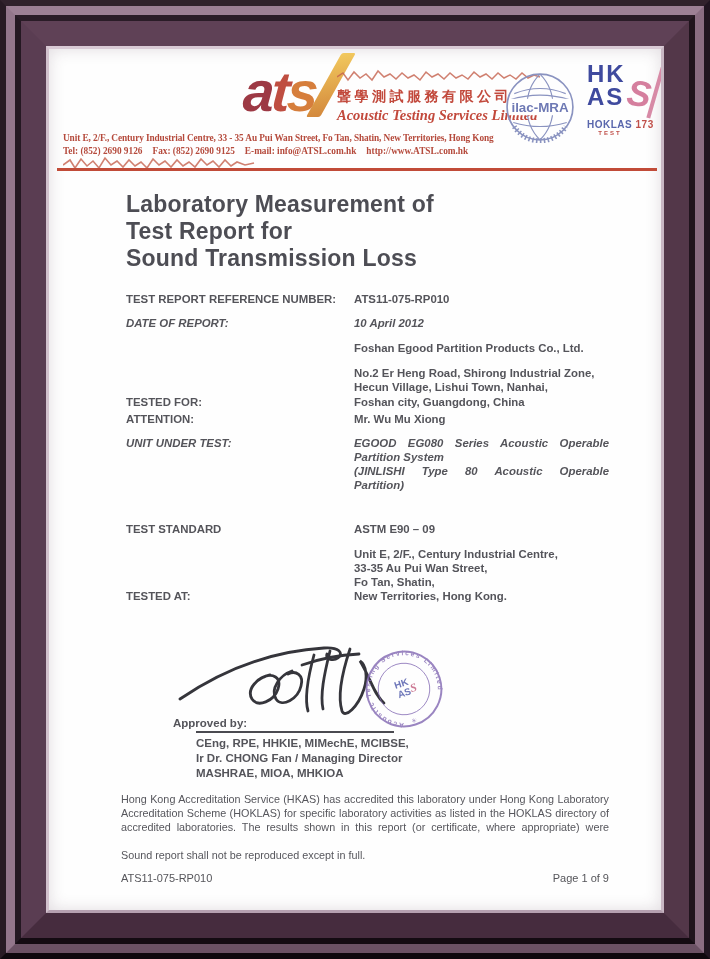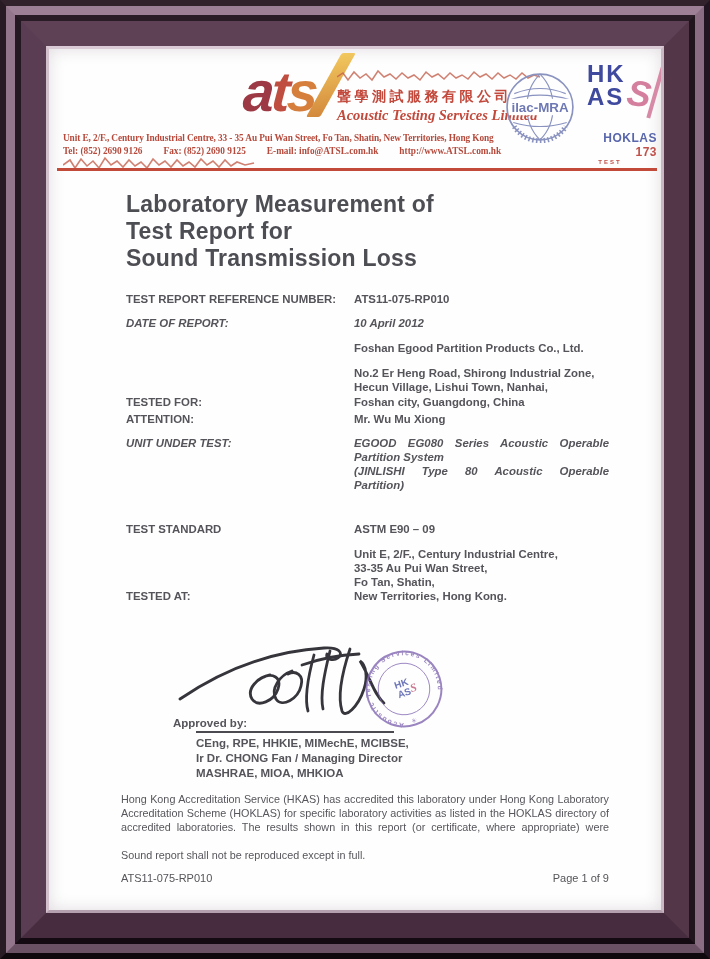--- a/index.html
+++ b/index.html
@@ -21,31 +21,31 @@
   .brand span { font-style:italic; font-weight:900; font-size:56px; line-height:.82; letter-spacing:-3px; }
   .b-a { color:#9d3944; } .b-t { color:#bf4e41; } .b-s { color:#d67e3c; }
   .b-slash { width:14px; height:64px; margin-left:8px; margin-bottom:-2px; border-radius:2px;
              background:linear-gradient(170deg,#f2c95e,#d3883c); transform:skewX(-26deg); }
   .hdr-right { position:absolute; left:288px; top:20px; width:212px; }
   .cn { margin-top:1px; font-size:14px; font-weight:bold; color:#c2493c; letter-spacing:3.5px; white-space:nowrap; }
   .en-script { font-family:"Liberation Serif", serif; font-style:italic; font-weight:bold;
                font-size:14.5px; color:#c2493c; white-space:nowrap; margin-top:1px; }
   .addr { position:absolute; left:14px; top:84px; width:452px; font-family:"Liberation Serif", serif;
           font-weight:600; font-size:9.3px; color:#b54a3c; white-space:nowrap; letter-spacing:-0.1px; }
-  .contacts { position:absolute; left:14px; top:97px; width:460px; display:flex; gap:21px;
+  .contacts { position:absolute; left:14px; top:97px; width:460px; display:flex; gap:10px;
           font-family:"Liberation Serif", serif; font-weight:600; font-size:9.3px; color:#b54a3c; white-space:nowrap;align-items:flex-end; }
   .rule { position:absolute; left:8px; top:119px; width:600px; height:2.5px; background:#c14b38; }
   .ilac { position:absolute; left:455px; top:22px; }
   .hkas { position:absolute; left:538px; top:14px; width:70px; }
   .hkas-letters { position:relative; height:52px; }
   .hkas-letters .row { font-weight:900; font-size:24px; line-height:.95; color:#3f4a9e; letter-spacing:2px; }
   .hkas-s { position:absolute; right:6px; top:10px; font-style:italic; font-weight:900; font-size:36px;
             color:#d57f9e; transform:rotate(8deg); }
   .hkas-bar { position:absolute; right:0; top:0; width:3.5px; height:56px; background:#d78aa6; transform:rotate(16deg); }
-  .hoklas { margin-top:16px; font-size:12px; font-weight:800; color:#5966ac; letter-spacing:.5px;text-align:right; }
+  .hoklas { margin-top:4px; font-size:10px; font-weight:800; color:#5966ac; letter-spacing:.5px; }
   .hoklas .num { color:#c0504a; }
   .hoklas-test { width:46px; text-align:center; font-size:6px; font-weight:700; color:#c0504a; letter-spacing:2px; }
 
   
   .title { position:absolute; left:77px; top:142px; font-size:23px; font-weight:900;
            line-height:27px; color:#4d4d54; letter-spacing:.2px; }
   .fields { position:absolute; left:77px; top:243px; width:483px; font-size:11.4px; font-weight:bold; color:#54545a; }
   .frow { display:flex; line-height:14px; }
   .frow .lab { width:228px; flex:none; }
   .frow .val { width:255px; }

